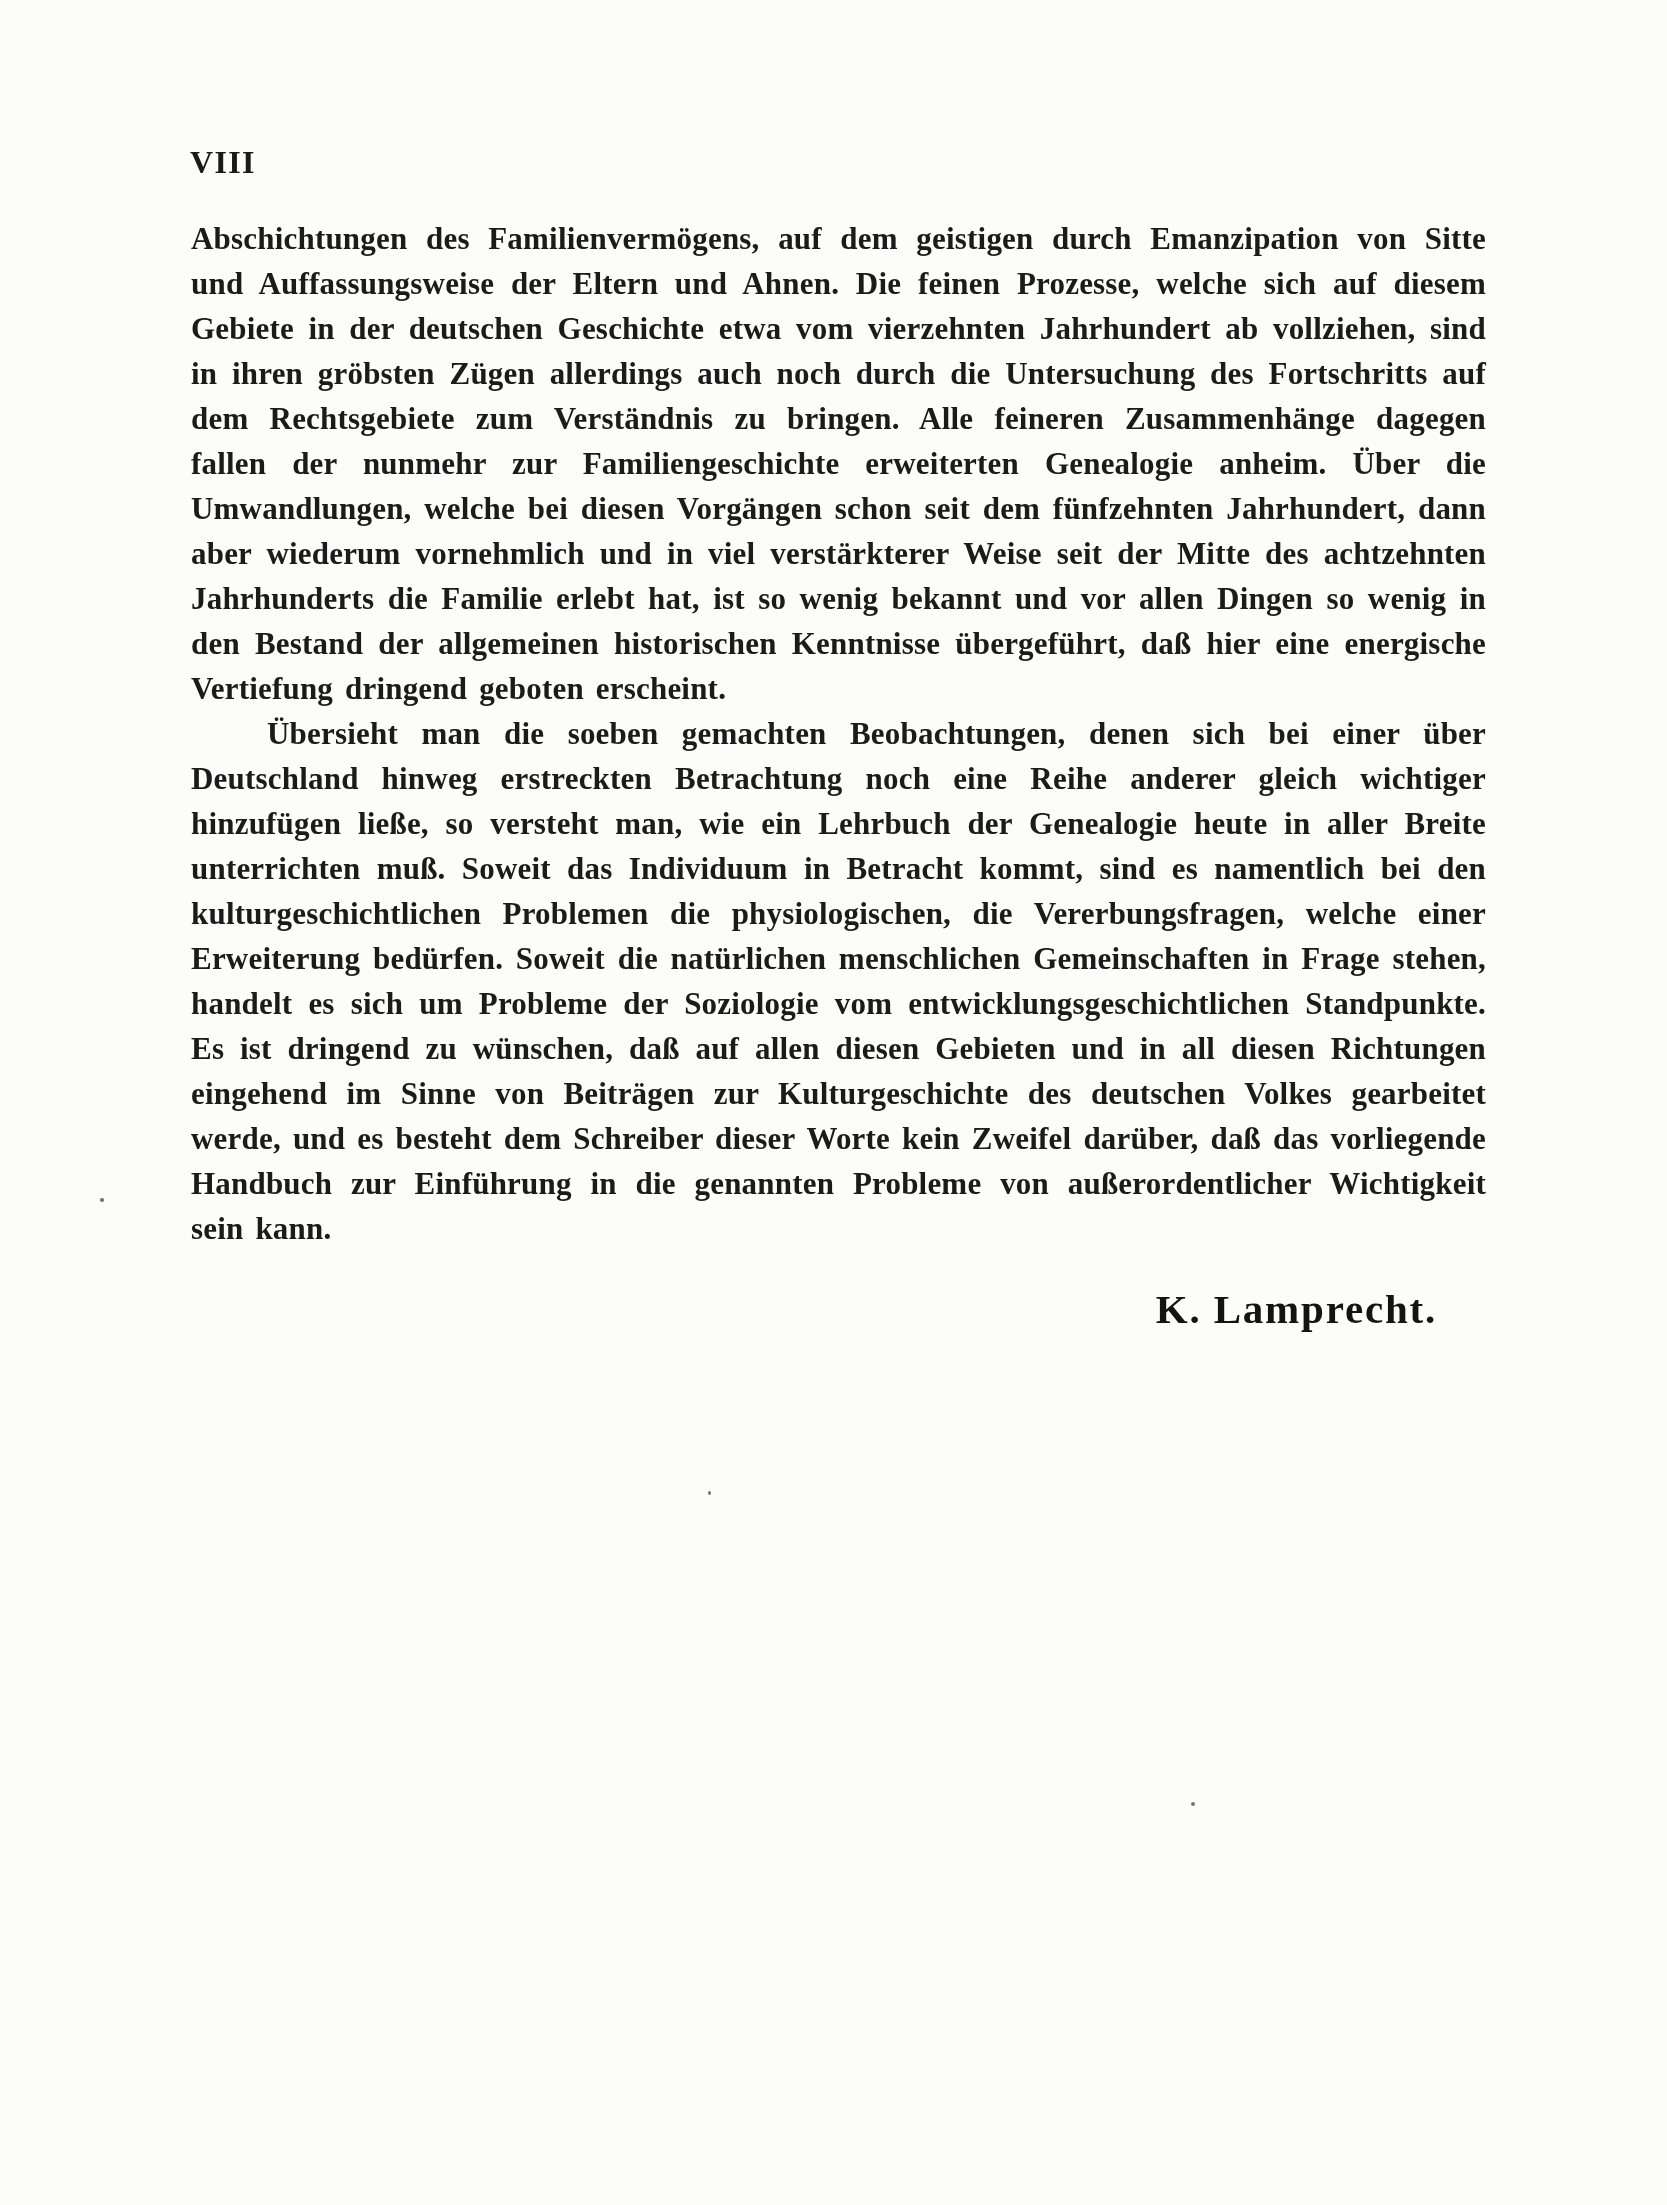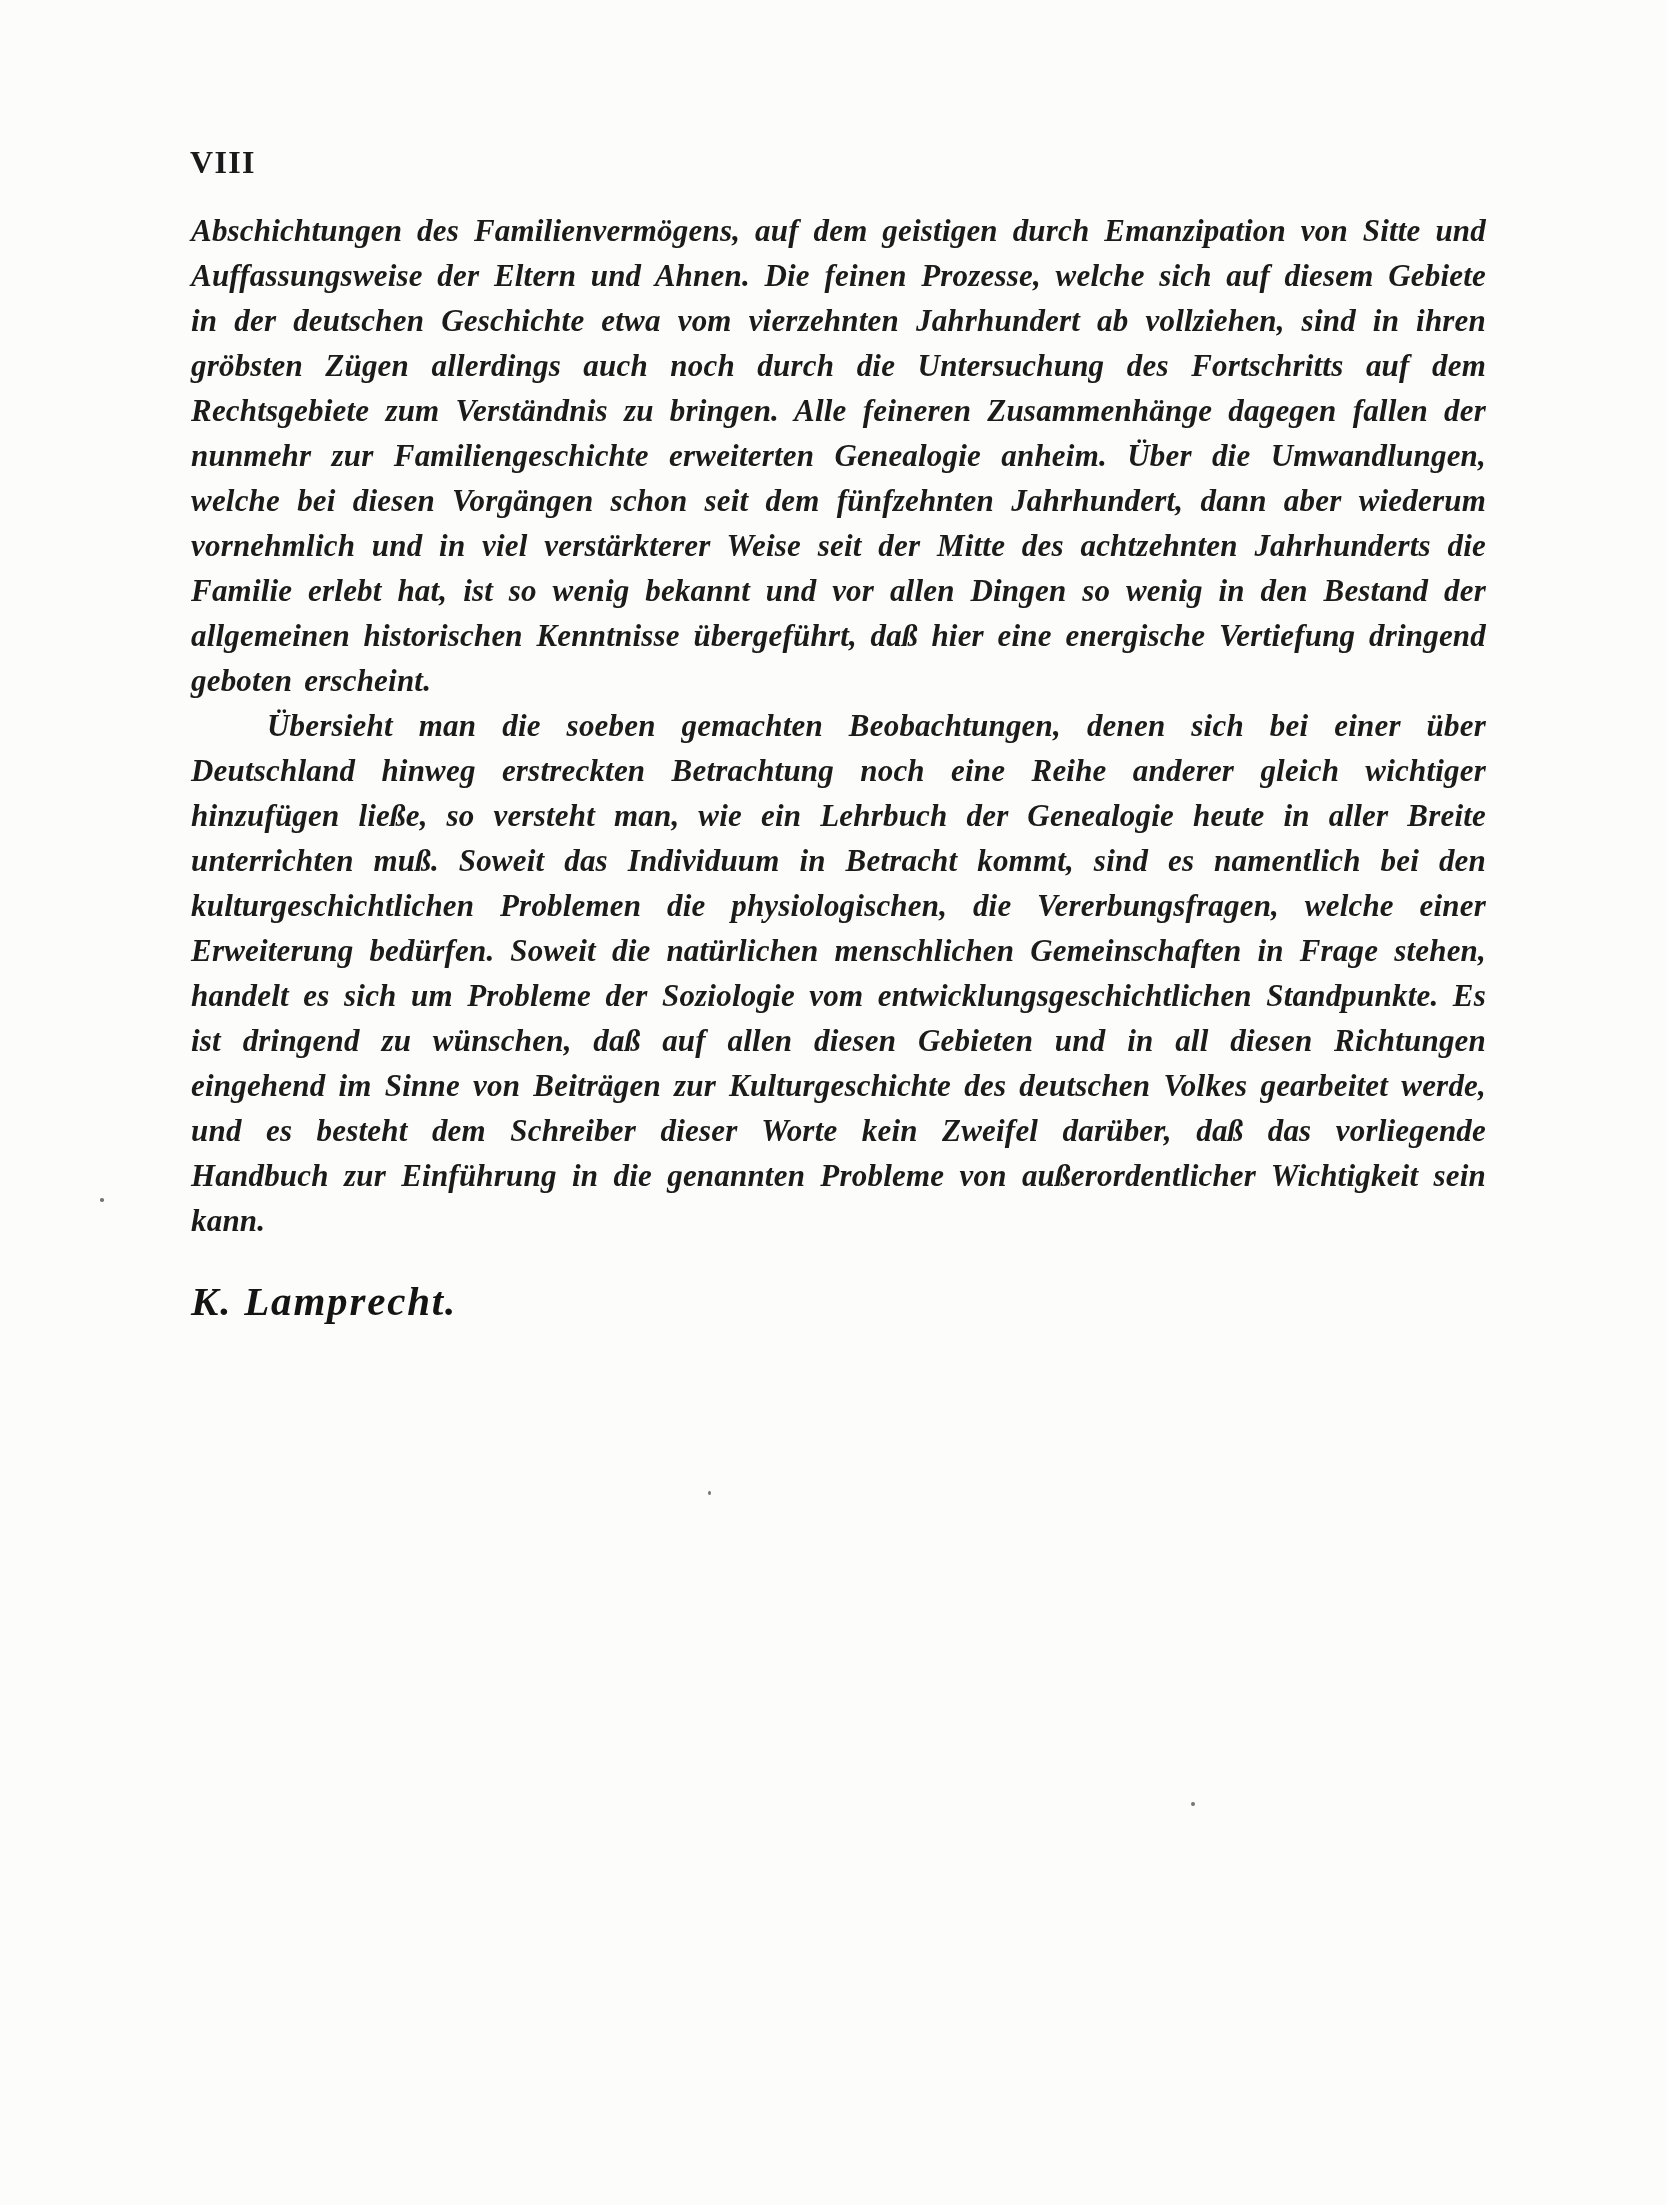--- a/index.html
+++ b/index.html
@@ -24,41 +24,41 @@
     left: 190px;
     top: 144px;
     font-size: 32px;
     font-weight: bold;
     letter-spacing: 1.3px;
     color: #1a1a1a;
   }
   .text-block {
     position: absolute;
     left: 191px;
-    top: 208px;
+    top: 216px;
     width: 1295px;
-    font-style: italic;
   }
   .para {
     margin: 0;
     font-size: 31px;
     line-height: 45px;
     font-weight: bold;
     text-align: justify;
     word-spacing: 4px;
     letter-spacing: 0.2px;
     color: #1b1b1b;
   }
   .para.indented {
     text-indent: 76px;
   }
   .signature {
     margin-top: 34px;
     font-size: 41px;
     font-weight: bold;
+    text-align: right;
     padding-right: 49px;
     letter-spacing: 1.8px;
     color: #141414;
   }
   .speck {
     position: absolute;
     background: #55524c;
     border-radius: 50%;
     opacity: 0.8;
   }

